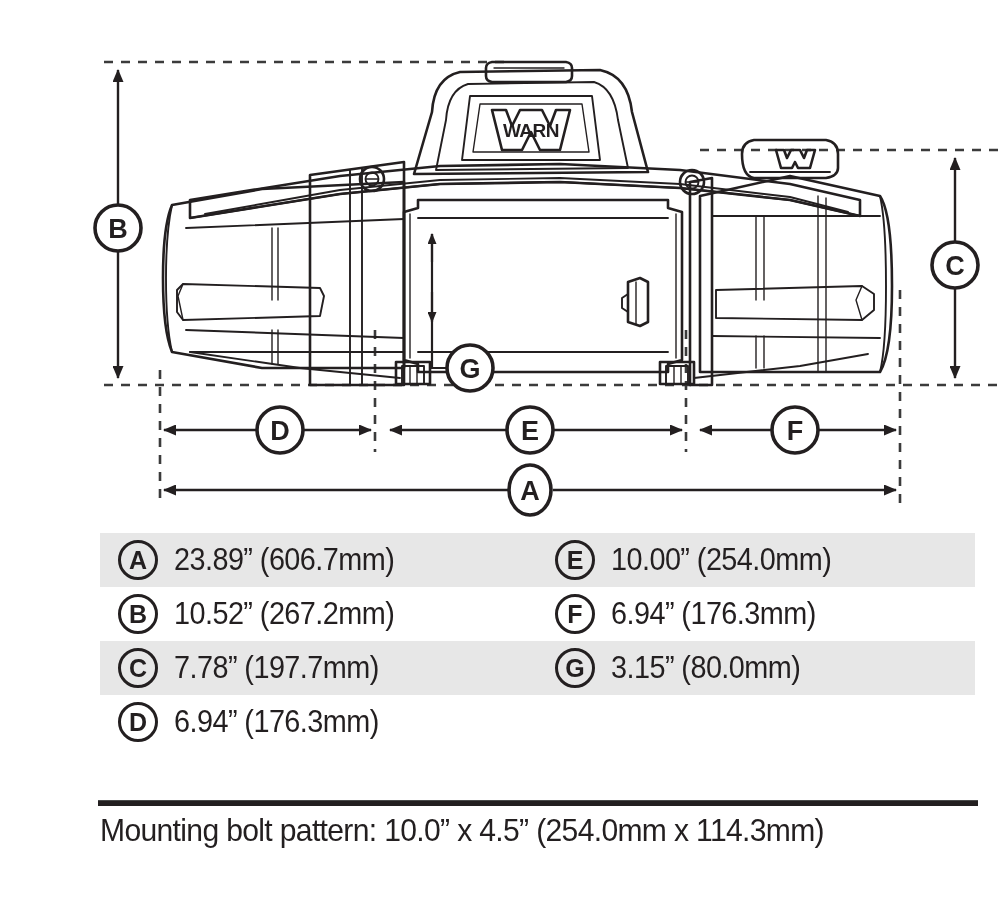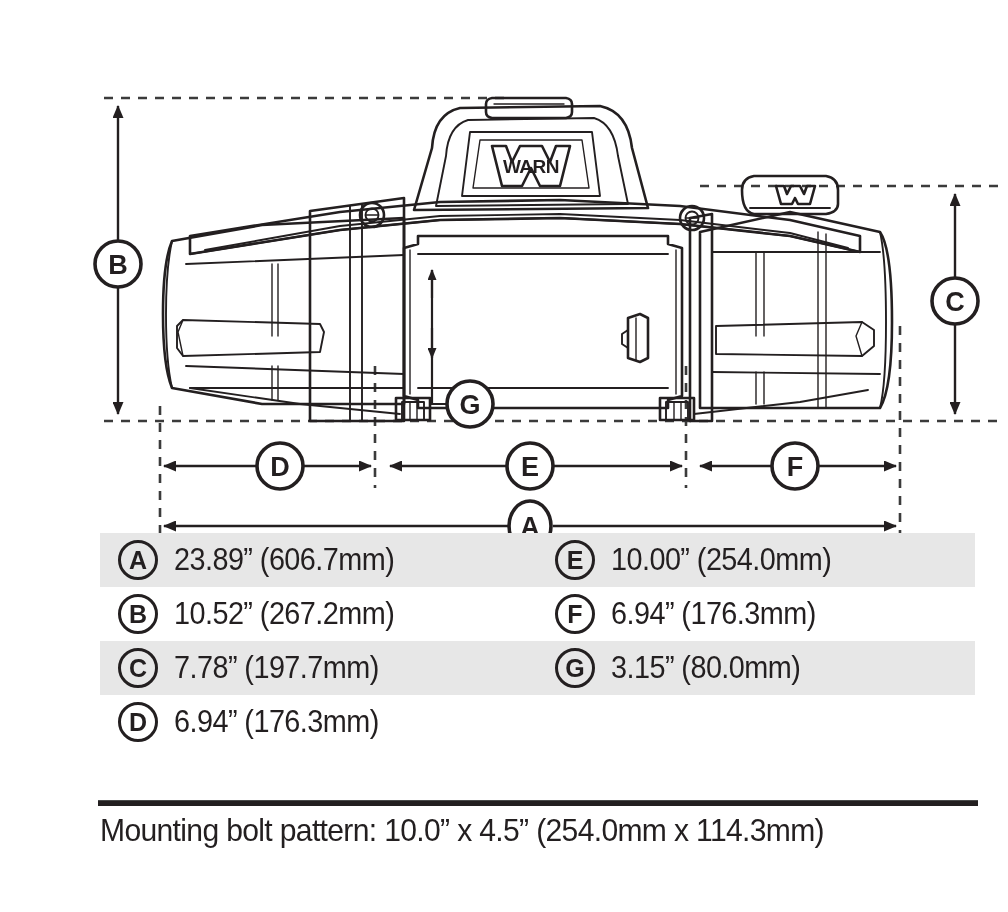--- a/index.html
+++ b/index.html
@@ -21,21 +21,20 @@
     background: #ffffff;
   }
 
   
   #drawing-area {
     position: absolute;
     left: 0;
     top: 0;
     width: 1008px;
     height: 520px;
-    margin-top: 36px;
   }
   #drawing-area svg { display: block; }
 
   
   #dimension-table {
     position: absolute;
     left: 100px;
     top: 533px;
     width: 875px;
   }

